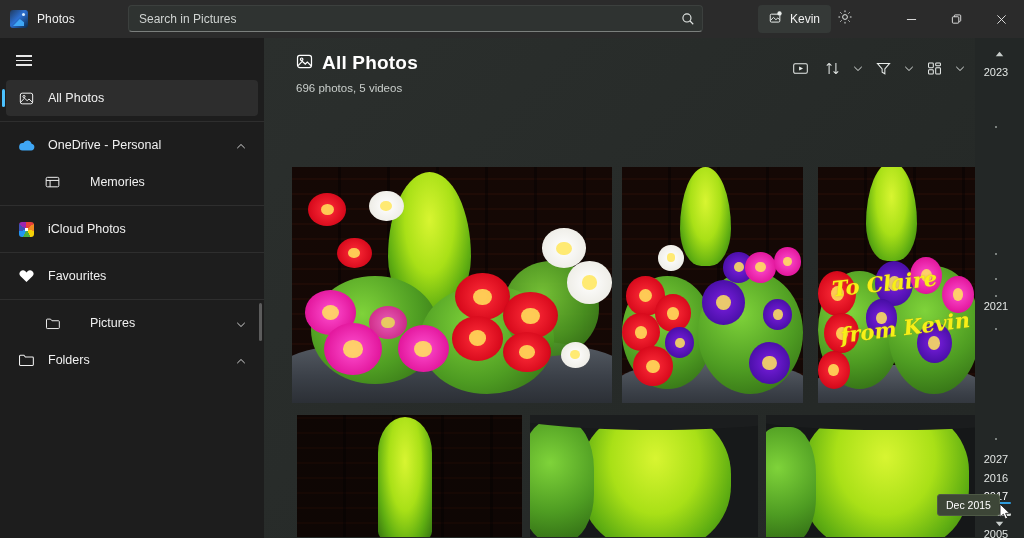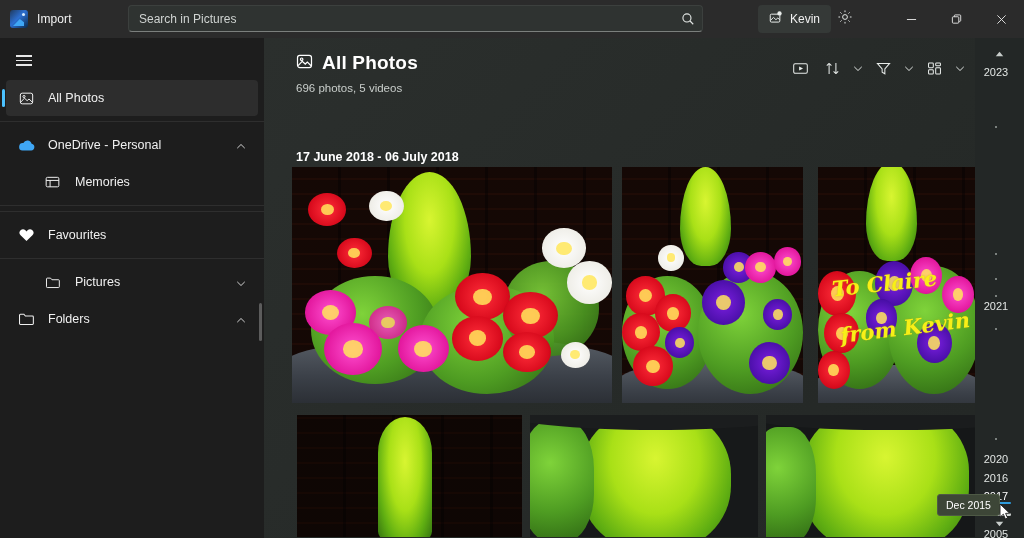--- a/index.html
+++ b/index.html
@@ -93,21 +93,21 @@
   }
   .navitem.selected { background: #2d2d2d; }
   .navitem.selected::before {
     content: ""; position: absolute; left: -4px; top: 9px;
     width: 3px; height: 18px; border-radius: 2px; background: #4cc2ff;
   }
   .navitem .ico { width: 20px; display: flex; align-items: center; justify-content: center; flex: none; }
   .navitem .lbl { margin-left: 12px; font-size: 12.5px; color: #f0f0f0; }
   .navitem .chev { margin-left: auto; margin-right: 12px; color: #d0d0d0; }
   .navitem.sub { padding-left: 36px; }
-  .navitem.sub .lbl { margin-left: 13px; }
+  .navitem.sub .lbl { margin-left: 28px; }
   .divider { height: 1px; background: #2e2e2e; margin: 5px 0; }
 
   .icloud-ico {
     width: 15px; height: 15px; border-radius: 3px;
     background:
       radial-gradient(circle at 50% 50%, #fff 0 14%, transparent 15%),
       conic-gradient(#e8403a 0 14%, #f08a22 14% 28%, #f5d108 28% 42%,
                      #4caf3f 42% 57%, #2196f3 57% 71%, #3f51b5 71% 85%, #9c27b0 85% 100%);
   }
   .cloud-ico { color: #3fa7f5; }
@@ -245,21 +245,21 @@
   }
   .cursor { position: absolute; width: 12px; height: 18px; }
 </style>
 </head>
 <body>
 
 <div id="app">
 
   <div class="titlebar">
     <div class="app-logo"></div>
-    <div class="app-name">Import</div>
+    <div class="app-name">Photos</div>
 
     <div class="search-wrap">
       <div class="search-box">
         <input class="search-input" type="text" placeholder="Search in Pictures" style="">
         <span class="search-icon">
           <svg width="14" height="14" viewBox="0 0 16 16" fill="none" stroke="#e2e6e4" stroke-width="1.3">
             <circle cx="6.8" cy="6.8" r="4.6"></circle>
               <path d="M10.3 10.3 L14 14"></path>
           </svg>
         </span>
@@ -346,20 +346,26 @@
         <svg width="15" height="14" viewBox="0 0 18 16" fill="none" stroke="#f0f0f0" stroke-width="1.2">
           <rect x="1.4" y="2.4" width="15.2" height="11.4" rx="1.6"></rect>
           <path d="M1.4 6.1h15.2M6.1 6.1v7.7"></path>
         </svg>
       </span>
       <span class="lbl">Memories</span>
     </div>
 
     <div class="divider"></div>
 
+    <div class="navitem">
+      <span class="ico">
+          <i class="icloud-ico"></i>
+        </span>
+      <span class="lbl">iCloud Photos</span>
+    </div>
 
     <div class="divider"></div>
 
     <div class="navitem">
       <span class="ico heart-ico">
         <svg width="15" height="14" viewBox="0 0 18 16" fill="#ffffff">
           <path d="M9 15.1 1.9 8.2a4.1 4.1 0 0 1 5.8-5.8L9 3.7l1.3-1.3a4.1 4.1 0 0 1 5.8 5.8z"></path>
         </svg>
       </span>
       <span class="lbl">Favourites</span>
@@ -453,21 +459,20 @@
           <svg width="10" height="7" viewBox="0 0 12 8" fill="none" stroke="#dfe3e1" stroke-width="1.2">
               <path d="M1.5 2 L6 6.4 L10.5 2"></path>
             </svg>
         </div>
         <div class="tbtn">
           <span class="dots">•••</span>
         </div>
       </div>
     </div>
 
-    <div class="date-head">17 June 2018 - 06 July 2018</div>
 
     <div class="grid">
 
       <div class="ph p1">
         <div class="brick"></div>
         <div class="conifer" style="left:30%;top:2%;width:26%;height:58%;"></div>
         <div class="pot" style="top:72%;height:34%;"></div>
         <div class="foliage" style="left:6%;top:46%;width:40%;height:46%;"></div>
         <div class="foliage" style="left:40%;top:50%;width:42%;height:46%;"></div>
         <div class="foliage" style="left:66%;top:40%;width:30%;height:40%;opacity:.9;"></div>
@@ -550,21 +555,21 @@
     <div class="sc-arrow up">
       <span>
         <svg width="9" height="6" viewBox="0 0 12 8" fill="#c8cdcb">
             <path d="M6 1 11 7 1 7z"></path>
           </svg>
       </span>
     </div>
 
     <div class="yr" style="top:28px;">2023</div>
     <div class="yr" style="top:262px;">2021</div>
-    <div class="yr" style="top:415px;">2020</div>
+    <div class="yr" style="top:415px;">2027</div>
     <div class="yr" style="top:434px;">2016</div>
     <div class="yr active" style="top:452px;">2017</div>
     <div class="yr" style="top:490px;">2005</div>
 
     <div class="dot" style="top:88px;"></div>
     <div class="dot" style="top:215px;"></div>
     <div class="dot" style="top:240px;"></div>
     <div class="dot" style="top:257px;"></div>
     <div class="dot" style="top:290px;"></div>
     <div class="dot" style="top:400px;"></div>

